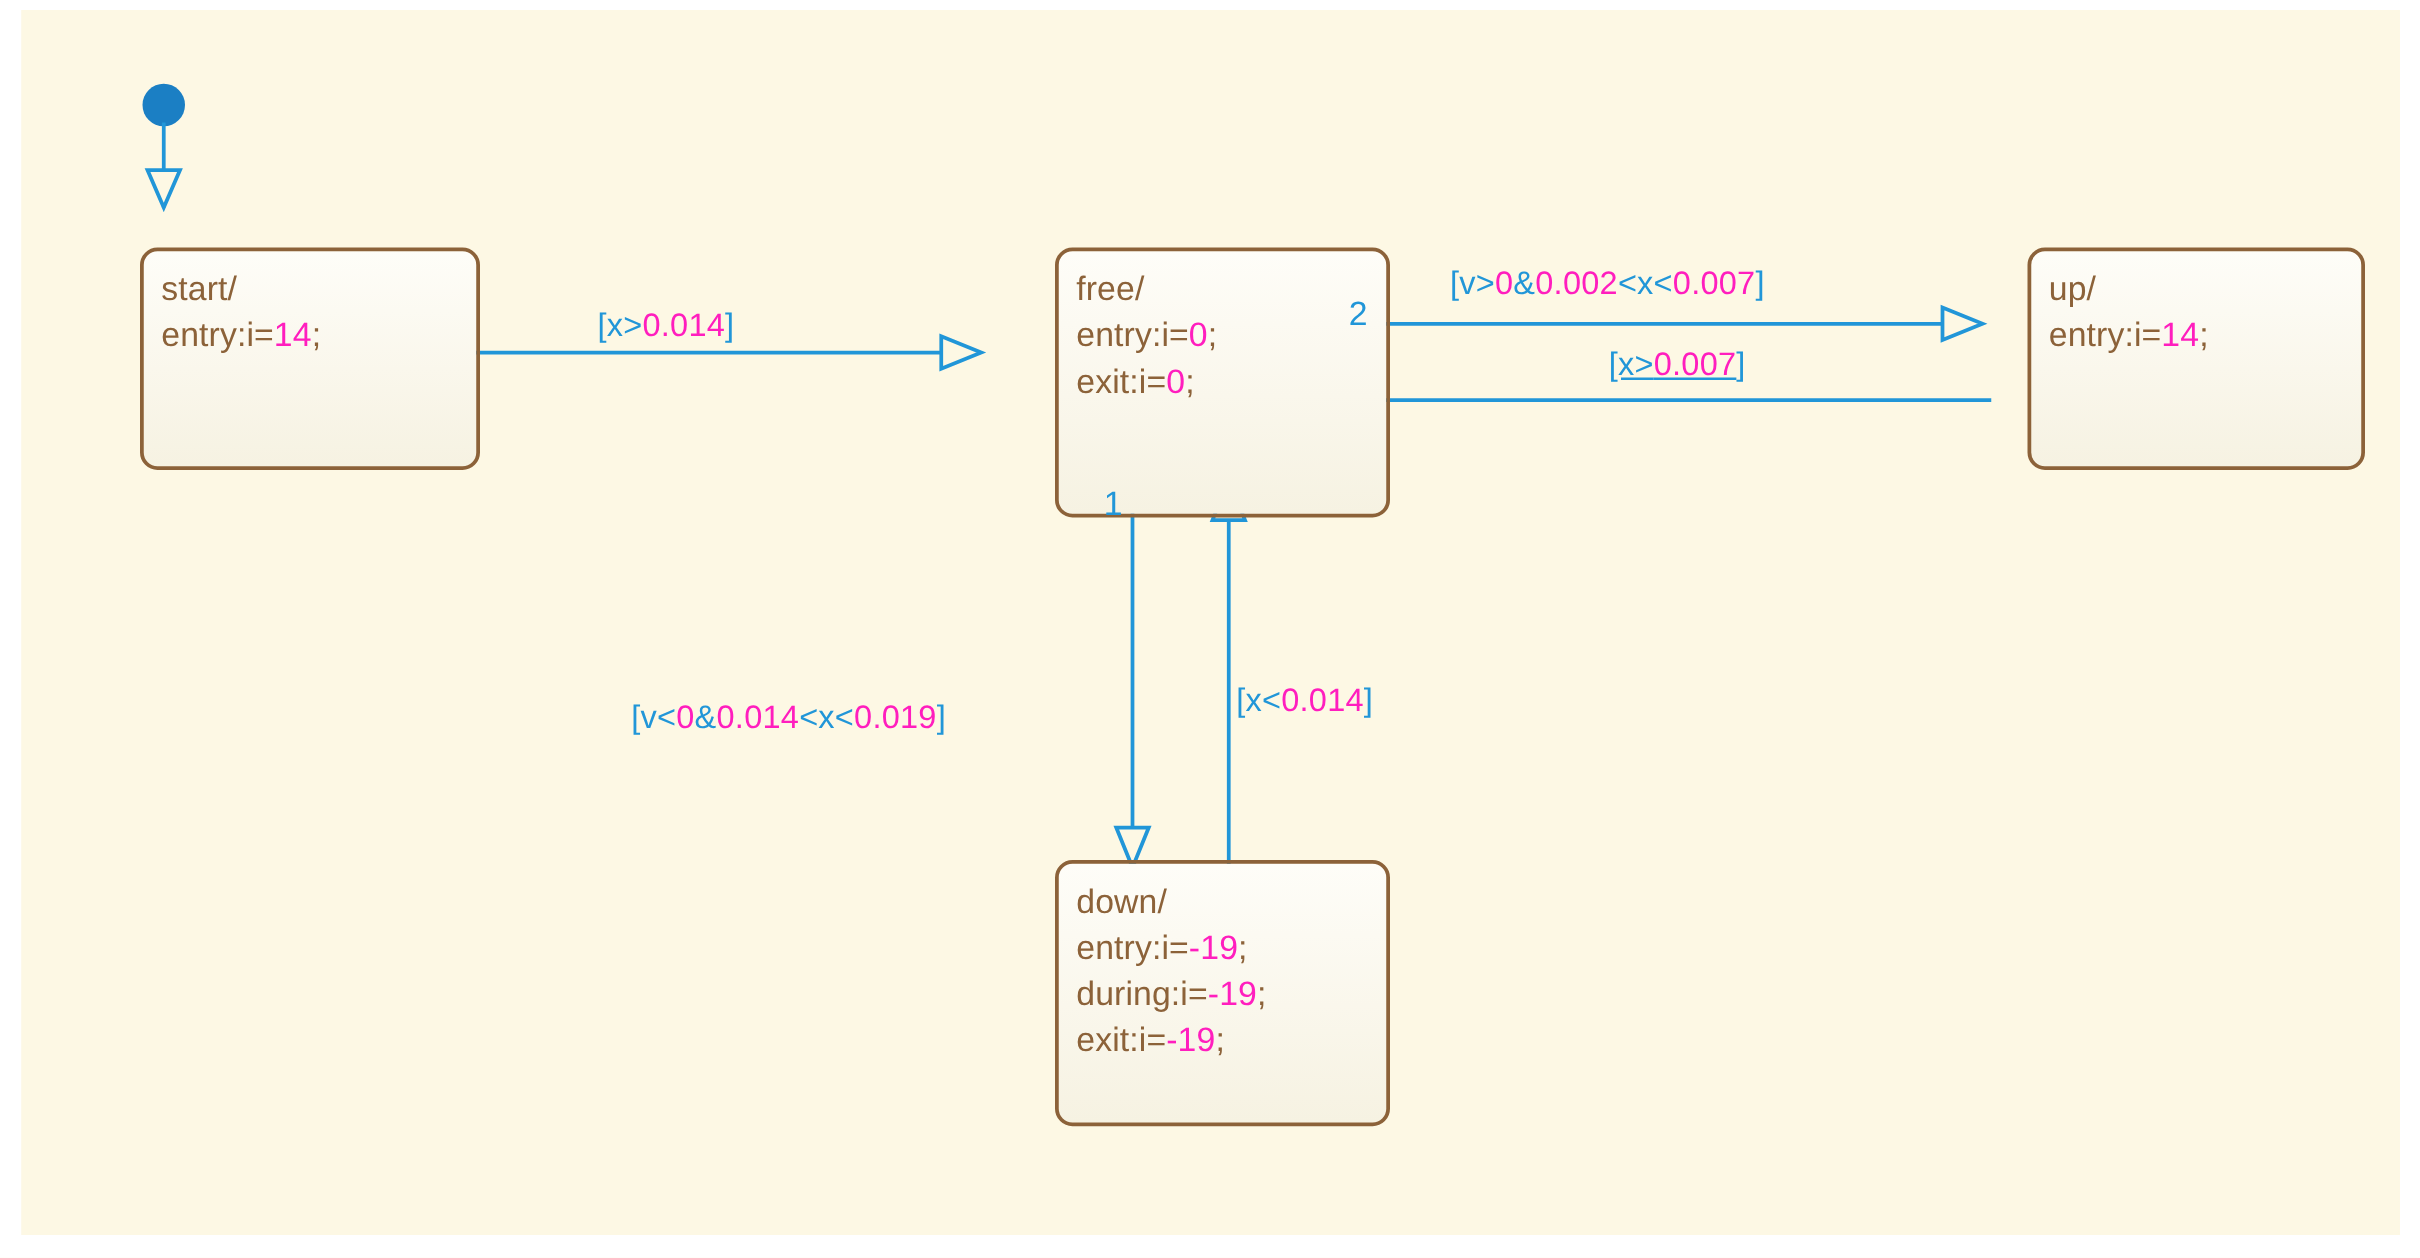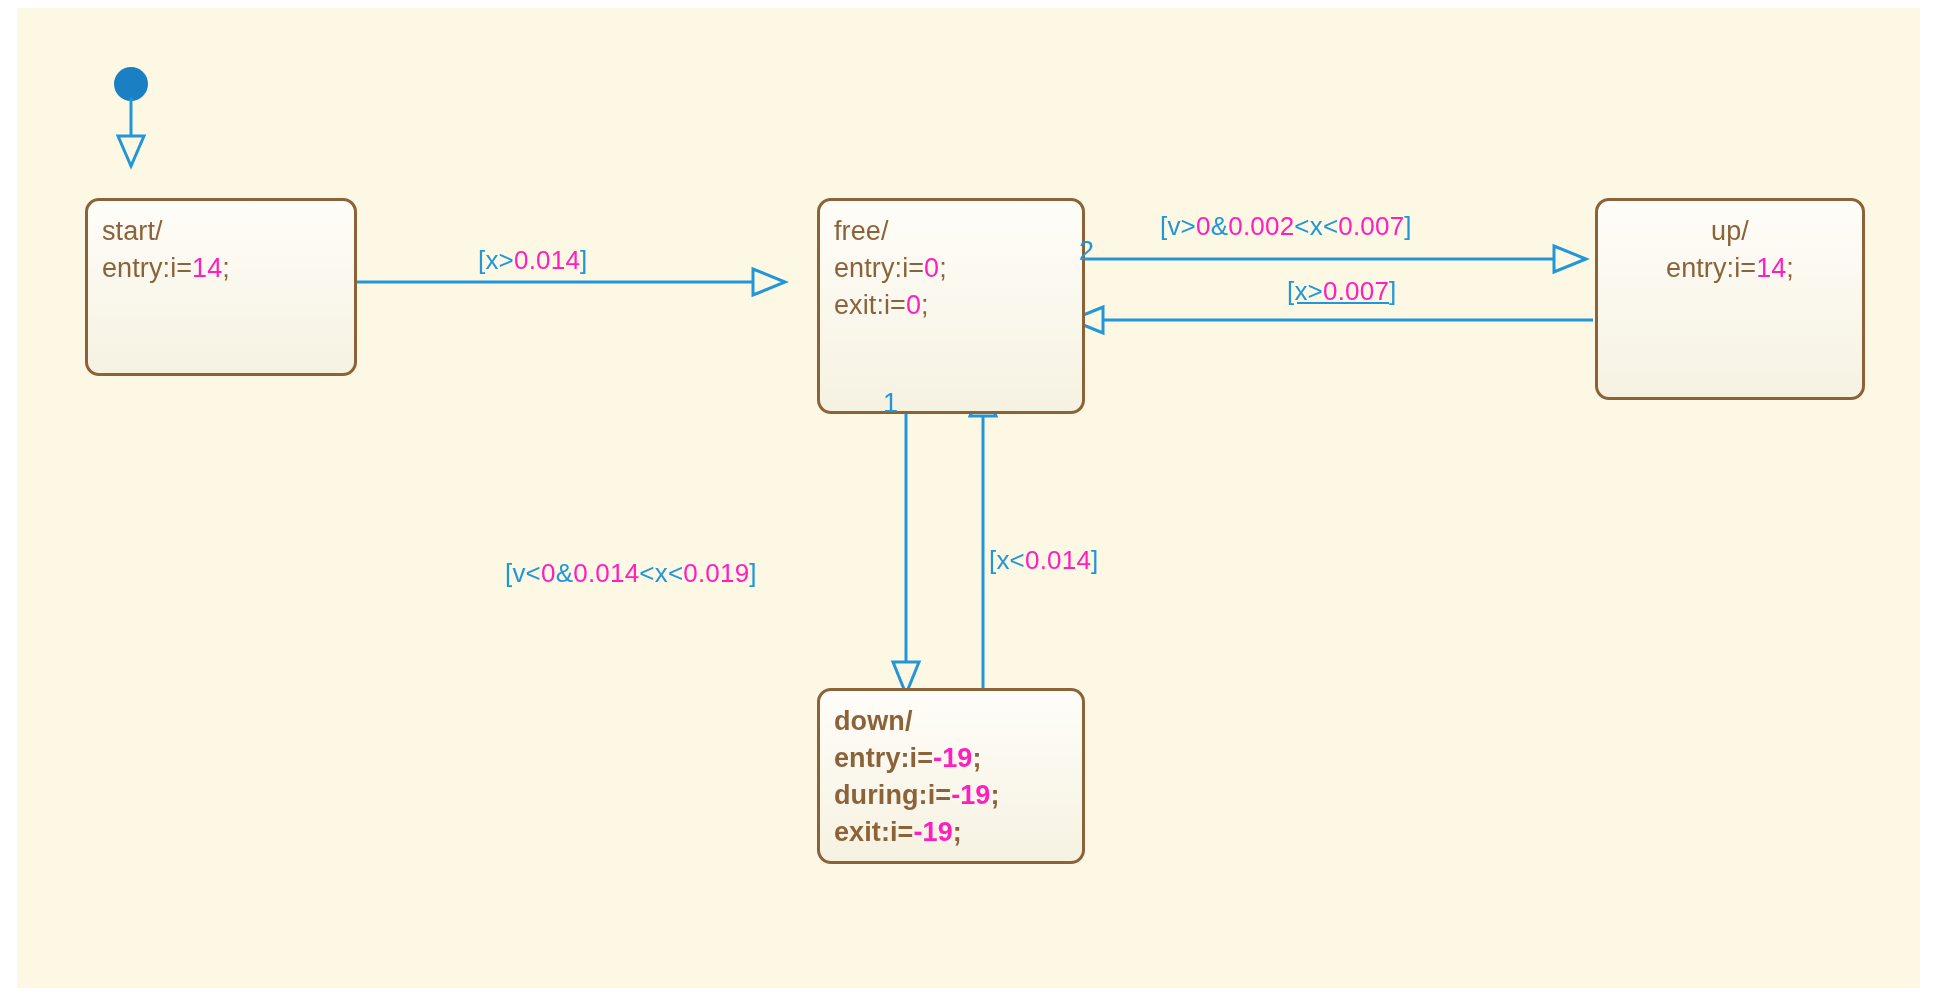--- a/index.html
+++ b/index.html
@@ -26,20 +26,21 @@
     box-sizing: border-box;
     border: 3px solid #8C6239;
     border-radius: 14px;
     background: linear-gradient(180deg, #FEFDF8 0%, #FAF7EC 55%, #F6F2E2 100%);
     padding: 12px 14px 10px 14px;
     font-size: 27px;
     line-height: 37px;
     color: #8C6239;
     white-space: nowrap;
     letter-spacing: 0.1px;
+    margin-left: 27px;
   }
   .state-line { display: block; }
   .num { color: #FF1EBE; }
   .kw { color: #8C6239; }
 
   
   .tlabel {
     position: absolute;
     font-size: 26px;
     line-height: 30px;
@@ -107,26 +108,26 @@
     <span class="state-line">start/</span>
     <span class="state-line"><span class="kw">entry:i=</span><span class="num">14</span><span class="kw">;</span></span>
   </div>
 
   <div class="state-box" style="left:800px; top:190px; width:268px; height:216px;">
     <span class="state-line">free/</span>
     <span class="state-line"><span class="kw">entry:i=</span><span class="num">0</span><span class="kw">;</span></span>
     <span class="state-line"><span class="kw">exit:i=</span><span class="num">0</span><span class="kw">;</span></span>
   </div>
 
-  <div class="state-box" style="left:1578px; top:190px; width:270px; height:202px;text-align:center;">
+  <div class="state-box" style="left:1578px; top:190px; width:270px; height:178px;">
     <span class="state-line">up/</span>
     <span class="state-line"><span class="kw">entry:i=</span><span class="num">14</span><span class="kw">;</span></span>
   </div>
 
-  <div class="state-box" style="left:800px; top:680px; width:268px; height:176px;font-weight:bold;">
+  <div class="state-box" style="left:800px; top:680px; width:268px; height:213px;">
     <span class="state-line">down/</span>
     <span class="state-line"><span class="kw">entry:i=</span><span class="num">-19</span><span class="kw">;</span></span>
     <span class="state-line"><span class="kw">during:i=</span><span class="num">-19</span><span class="kw">;</span></span>
     <span class="state-line"><span class="kw">exit:i=</span><span class="num">-19</span><span class="kw">;</span></span>
   </div>
 
   <div class="tlabel" style="left:461px; top:237px;"><span>[x&gt;</span><span class="num">0.014</span><span>]</span></div>
 
   <div class="tlabel" style="left:1143px; top:203px;"><span>[v&gt;</span><span class="num">0</span><span>&amp;</span><span class="num">0.002</span><span>&lt;x&lt;</span><span class="num">0.007</span><span>]</span></div>
 

